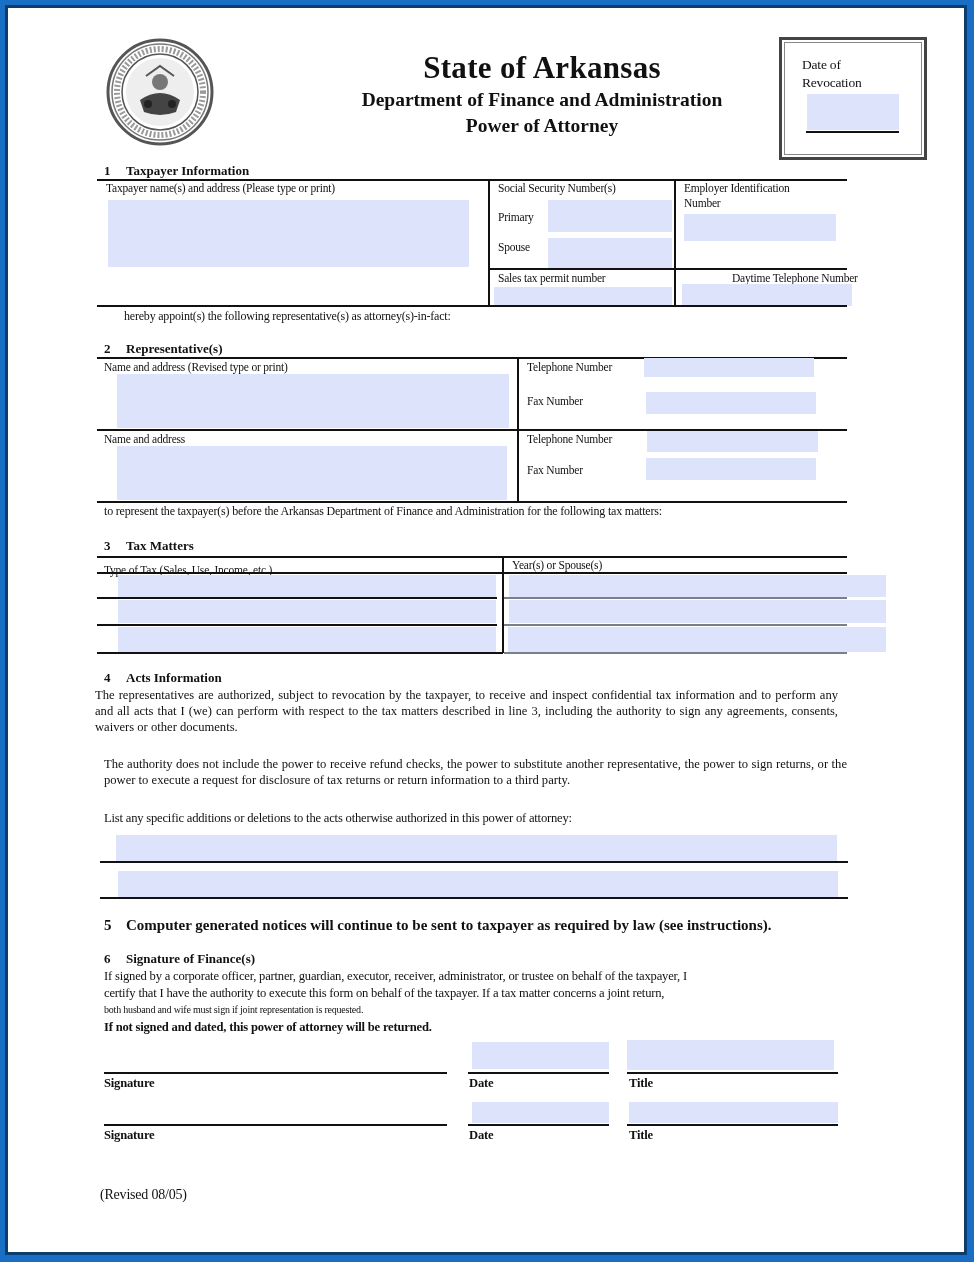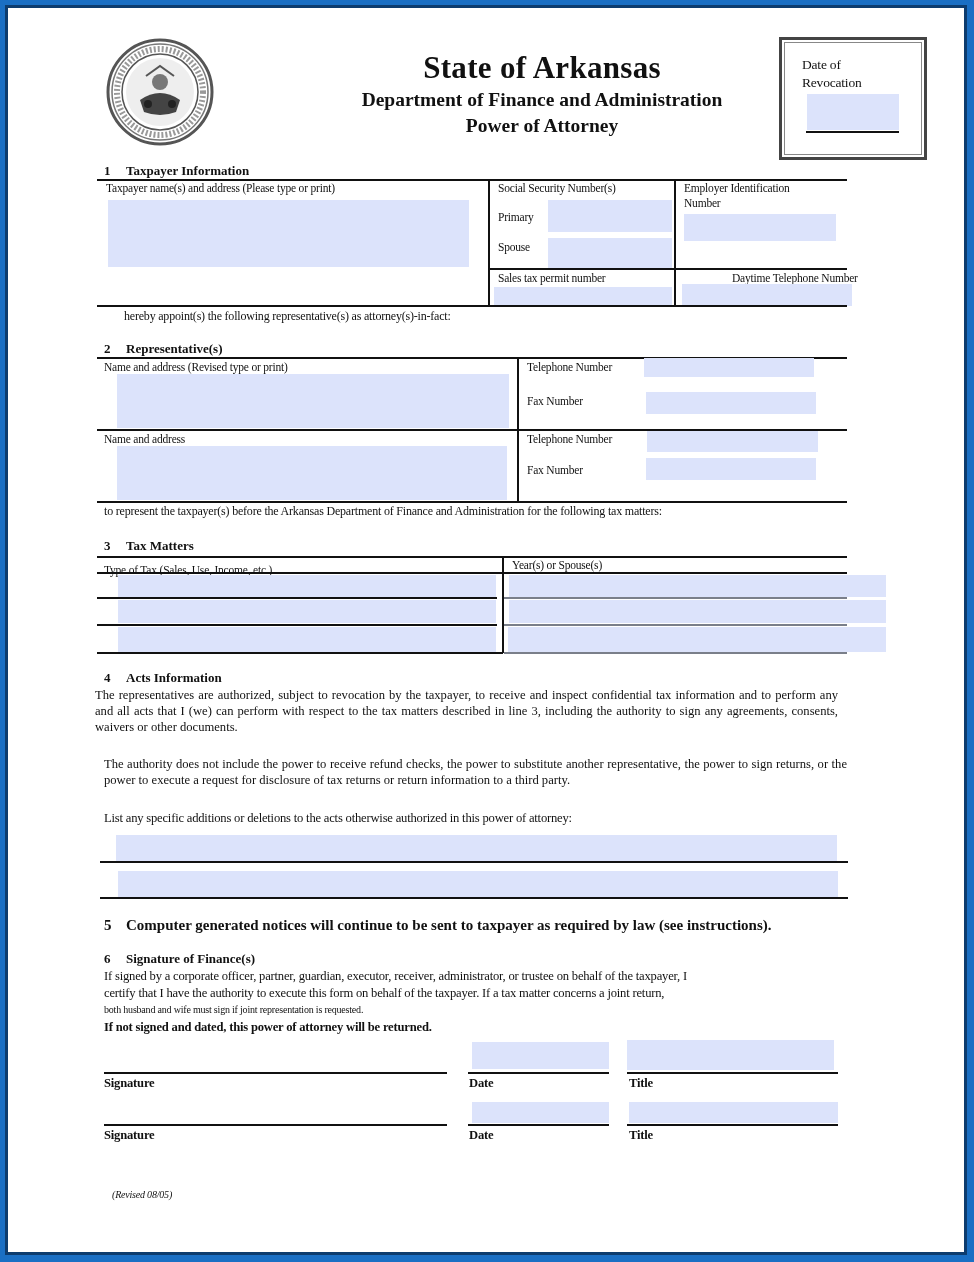--- a/index.html
+++ b/index.html
@@ -151,13 +151,13 @@
 
 <div class="field" style="left:472px;top:1102px;width:137px;height:21px;"></div>
 <div class="field" style="left:629px;top:1102px;width:209px;height:21px;"></div>
 <div class="hline" style="left:104px;top:1124px;width:343px;"></div>
 <div class="hline" style="left:468px;top:1124px;width:141px;"></div>
 <div class="hline" style="left:627px;top:1124px;width:211px;"></div>
 <div class="lbl bold" style="left:104px;top:1129px;font-size:12.6px;">Signature</div>
 <div class="lbl bold" style="left:469px;top:1129px;font-size:12.6px;">Date</div>
 <div class="lbl bold" style="left:629px;top:1129px;font-size:12.6px;">Title</div>
 
-<div class="lbl" style="left:112px;top:1188px;font-size:10px;font-style:italic;">(Revised 08/05)</div>
+<div class="lbl" style="left:100px;top:1188px;font-size:14px;">(Revised 08/05)</div>
 
 </body></html>

